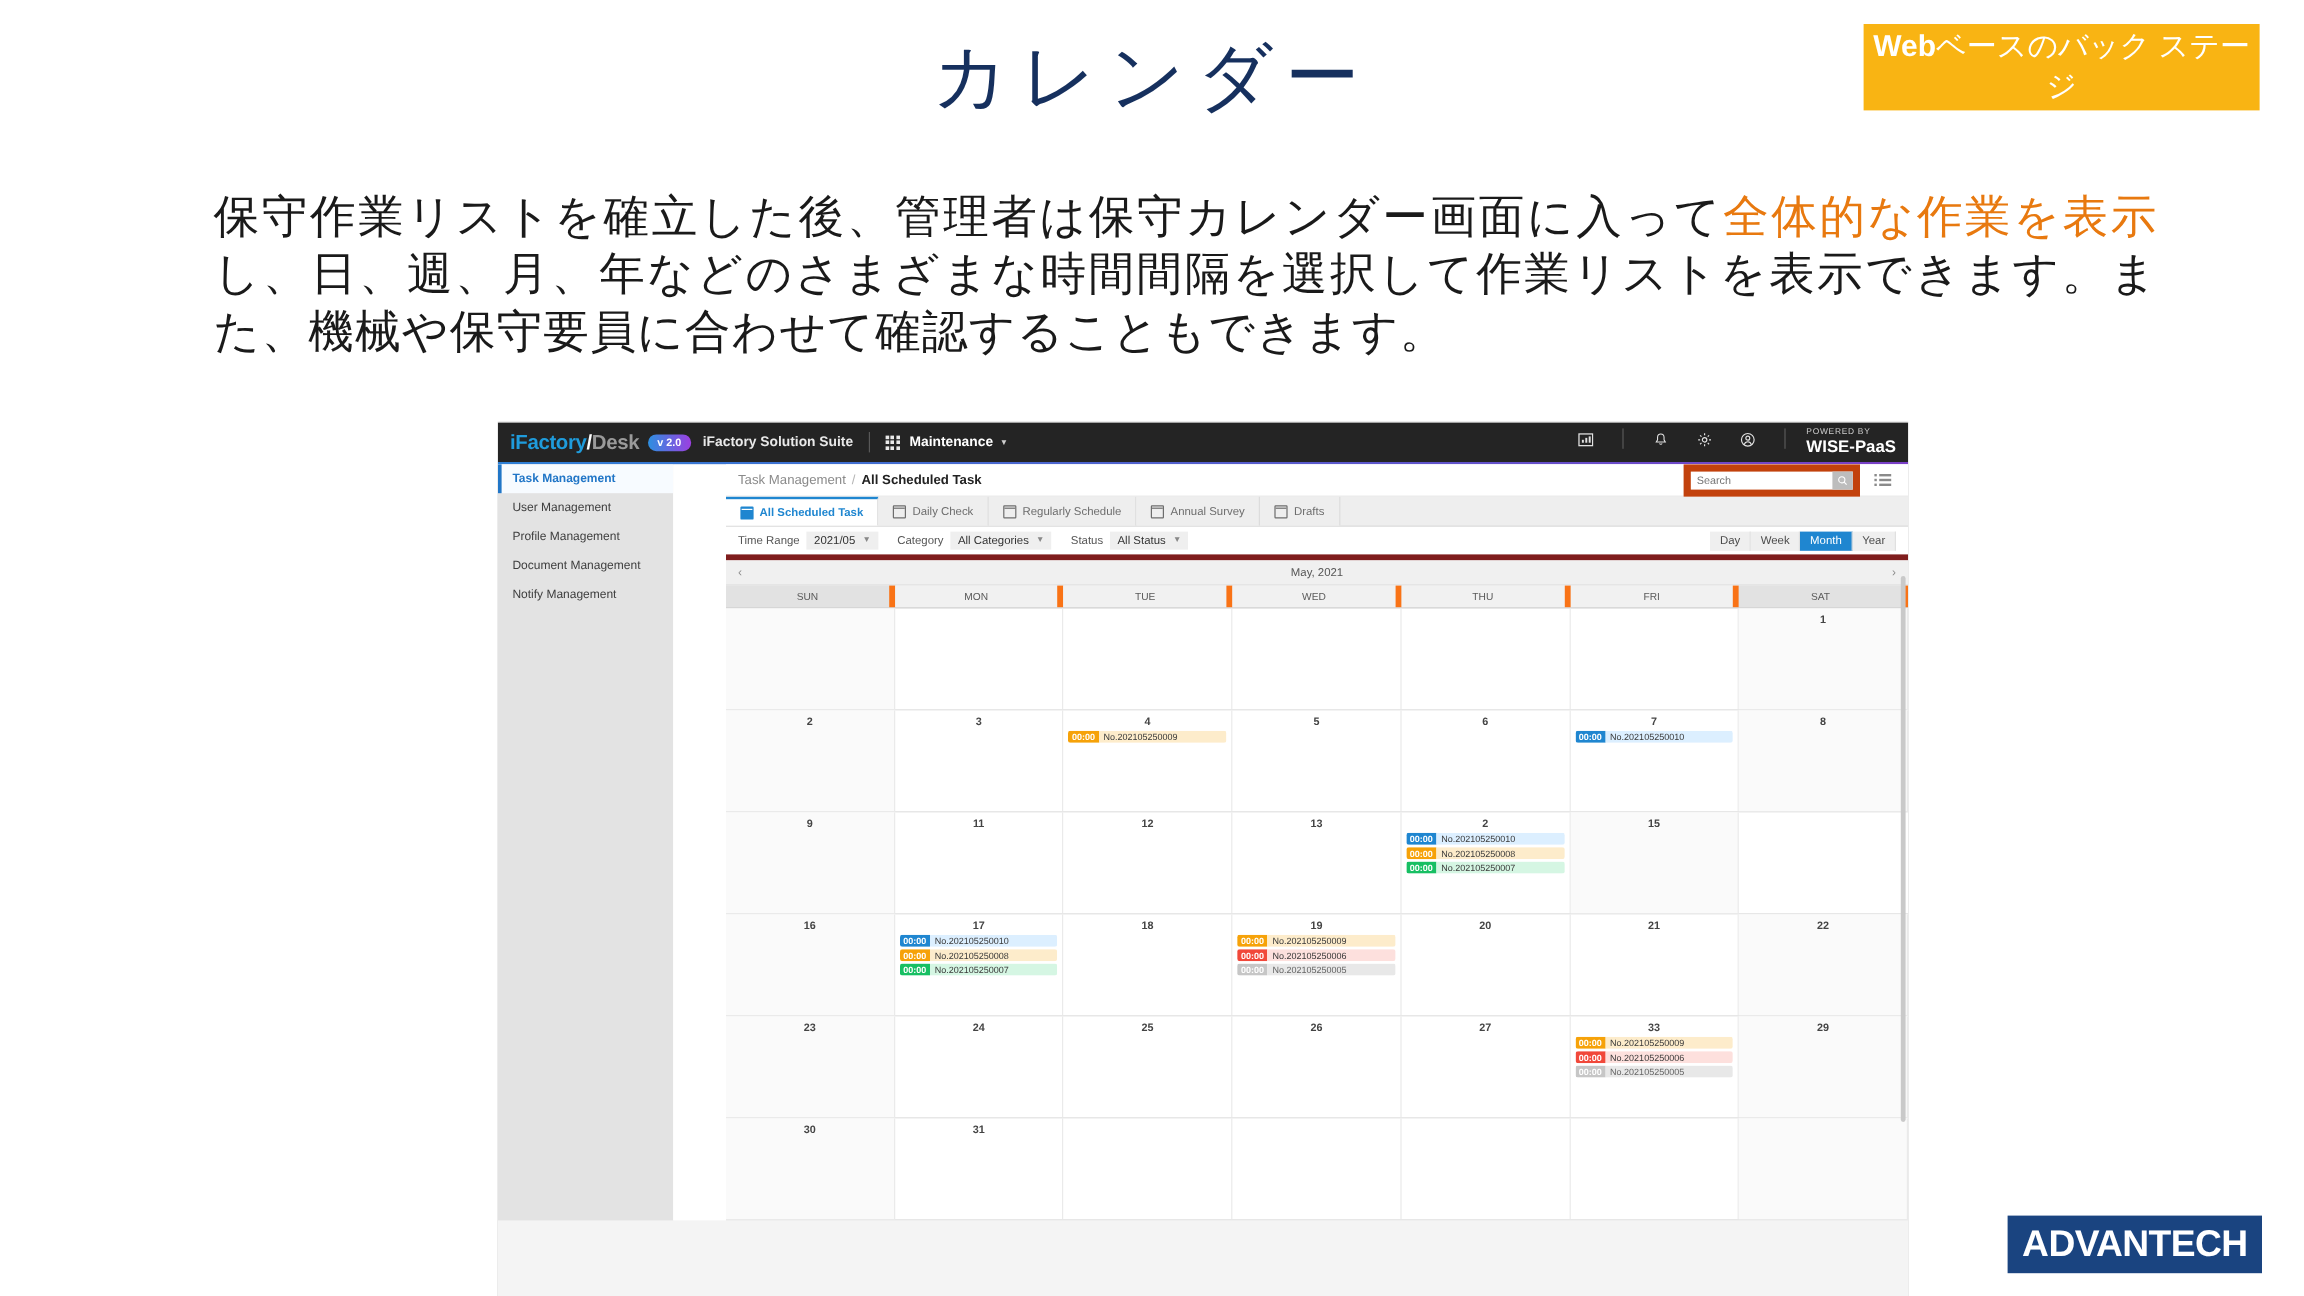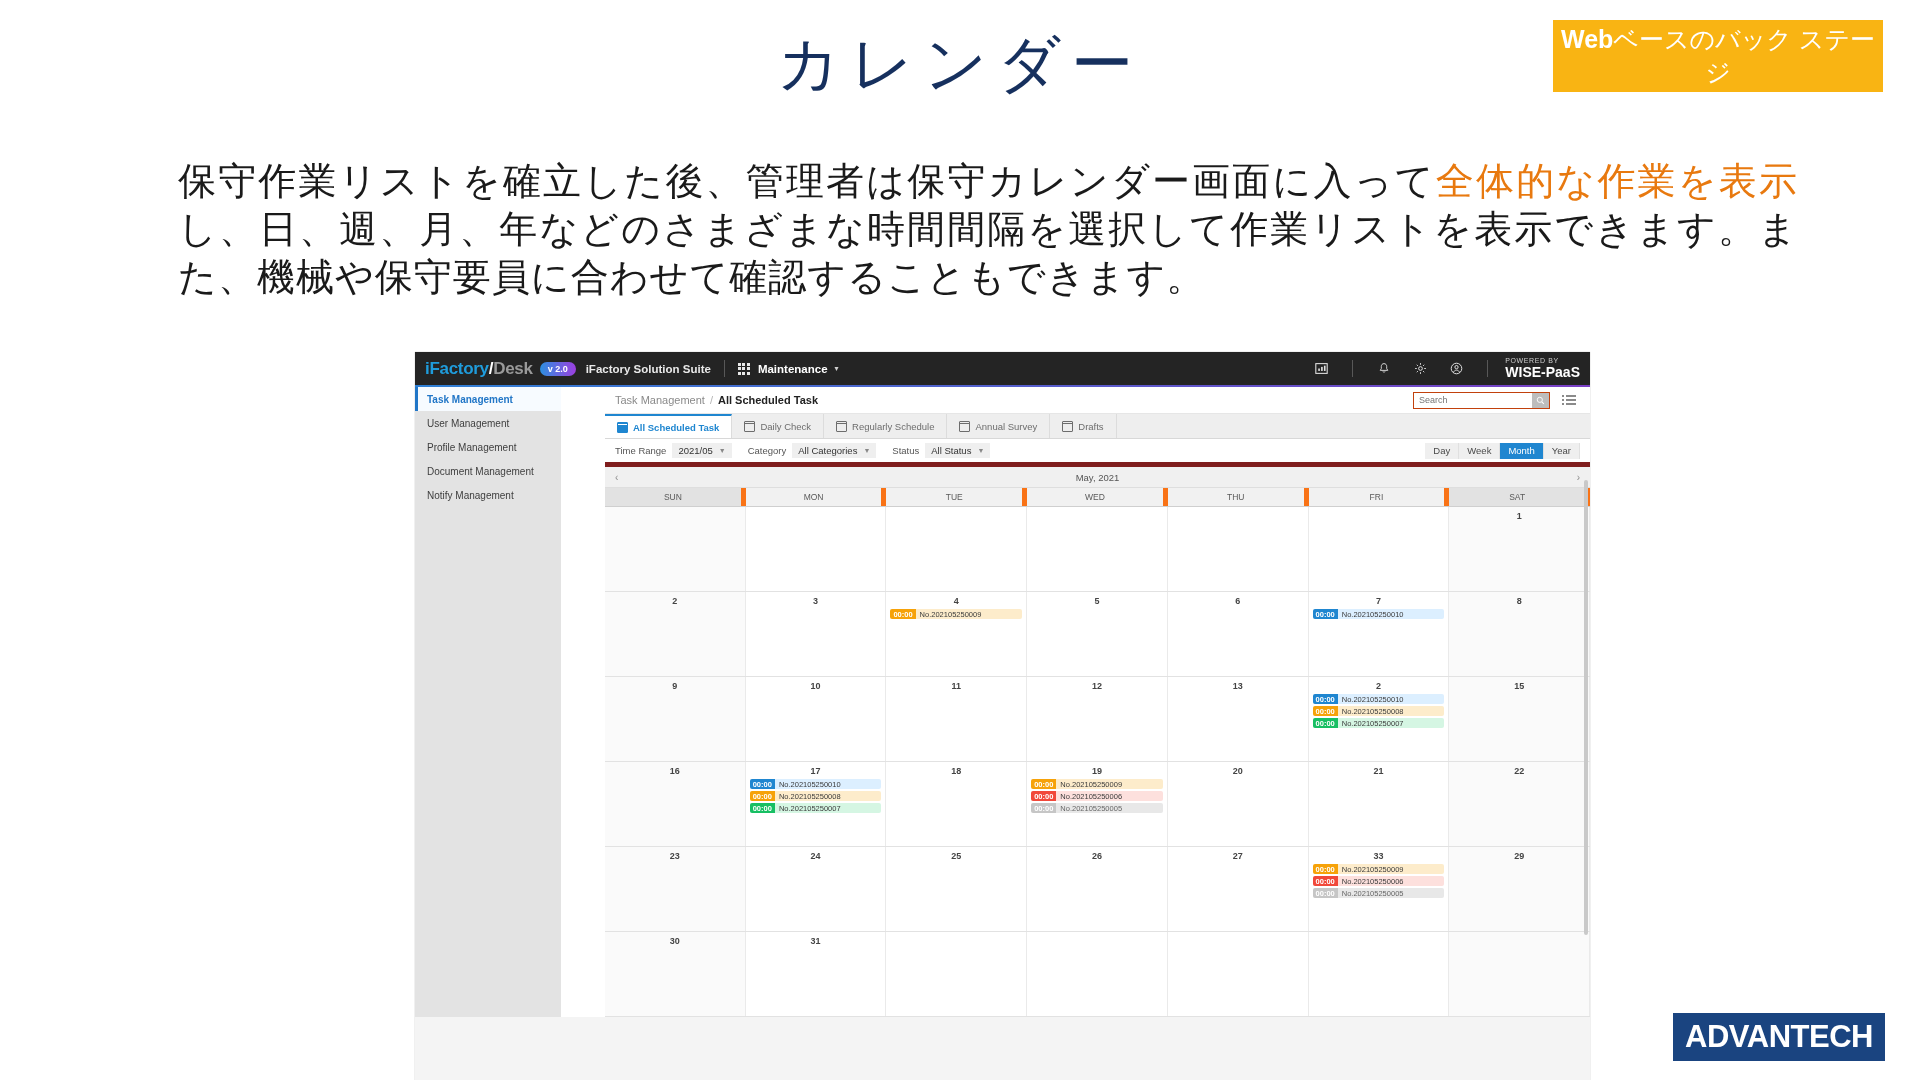--- a/index.html
+++ b/index.html
@@ -47,21 +47,21 @@
   .ver{margin-left:7px;background:linear-gradient(90deg,#2d8fe0,#9c3fe0);
        color:#fff;font-size:9px;font-weight:bold;border-radius:9px;
        padding:2px 8px;}
   .suite{margin-left:10px;color:#e9e9e9;font-size:11.5px;font-weight:bold;}
   .vdiv{width:1px;height:17px;background:#585858;margin:0 13px;}
   .grid-ico{display:inline-grid;grid-template-columns:repeat(3,3px);
             grid-template-rows:repeat(3,3px);gap:1.5px;}
   .grid-ico i{background:#e9e9e9;display:block;width:3px;height:3px;}
   .maint{color:#fff;font-size:11.5px;font-weight:bold;margin-left:8px;}
   .caret{color:#cfcfcf;margin-left:7px;font-size:8px;}
-  .appbar .right{margin-left:auto;display:flex;align-items:center;}
+  .appbar .right{margin-left:auto;display:flex;}
   .ic{width:18px;height:18px;color:#e2e2e2;display:flex;align-items:center;
       justify-content:center;margin:0 9px;}
   .wise{color:#ffffff;line-height:1.05;text-align:left;margin-left:4px;}
   .wise .p1{font-size:7px;letter-spacing:.6px;color:#cfcfcf;}
   .wise .p2{font-size:14px;font-weight:bold;}
   .accent{height:2px;background:linear-gradient(90deg,#2e7fd4,#7a3fc6);}
 
   
   .appbody{display:flex;height:630px;}
   .side{width:146px;background:#e3e3e3;padding-top:0;box-sizing:border-box;}
@@ -71,21 +71,21 @@
                     border-left:3px solid #2176c7;padding-left:9px;}
   .main{flex:1;background:#ffffff;display:flex;flex-direction:column;padding-left:44px;}
 
   
   .crumbrow{height:26px;display:flex;align-items:center;padding:0 10px;
             border-bottom:1px solid #e6e6e6;background:#fff;}
   .crumb{font-size:11px;color:#8a8a8a;}
   .crumb b{color:#222;}
   .crumb .sep{margin:0 5px;color:#b5b5b5;}
   .crumbrow .right{margin-left:auto;display:flex;align-items:center;}
-  .searchbox{display:flex;border:1px solid #c2410c;height:15px;background:#fff;}
+  .searchbox{display:flex;border:6px solid #c2410c;height:15px;background:#fff;}
   .searchbox input{border:0;outline:0;width:108px;font-size:9px;padding:0 5px;
                    color:#444;font-family:inherit;background:transparent;}
   .searchbtn{width:17px;background:#bdbdbd;display:flex;align-items:center;
              justify-content:center;color:#fff;font-size:9px;}
   .listico{margin-left:12px;margin-right:4px;display:flex;flex-direction:column;
            gap:2px;}
   .listico span{display:flex;gap:2px;align-items:center;}
   .listico i{display:block;width:2px;height:2px;background:#8a8a8a;}
   .listico u{display:block;width:10px;height:2px;background:#8a8a8a;}
 
@@ -386,23 +386,20 @@
             </div>
             <div class="cell we">
               <div class="dnum">8</div>
             </div>
           </div>
           <div class="week">
             <div class="cell we">
               <div class="dnum">9</div>
             </div>
             <div class="cell">
-              <div class="dnum">10</div>
-            </div>
-            <div class="cell">
               <div class="dnum">11</div>
             </div>
             <div class="cell">
               <div class="dnum">12</div>
             </div>
             <div class="cell">
               <div class="dnum">13</div>
             </div>
             <div class="cell">
               <div class="dnum">2</div>

